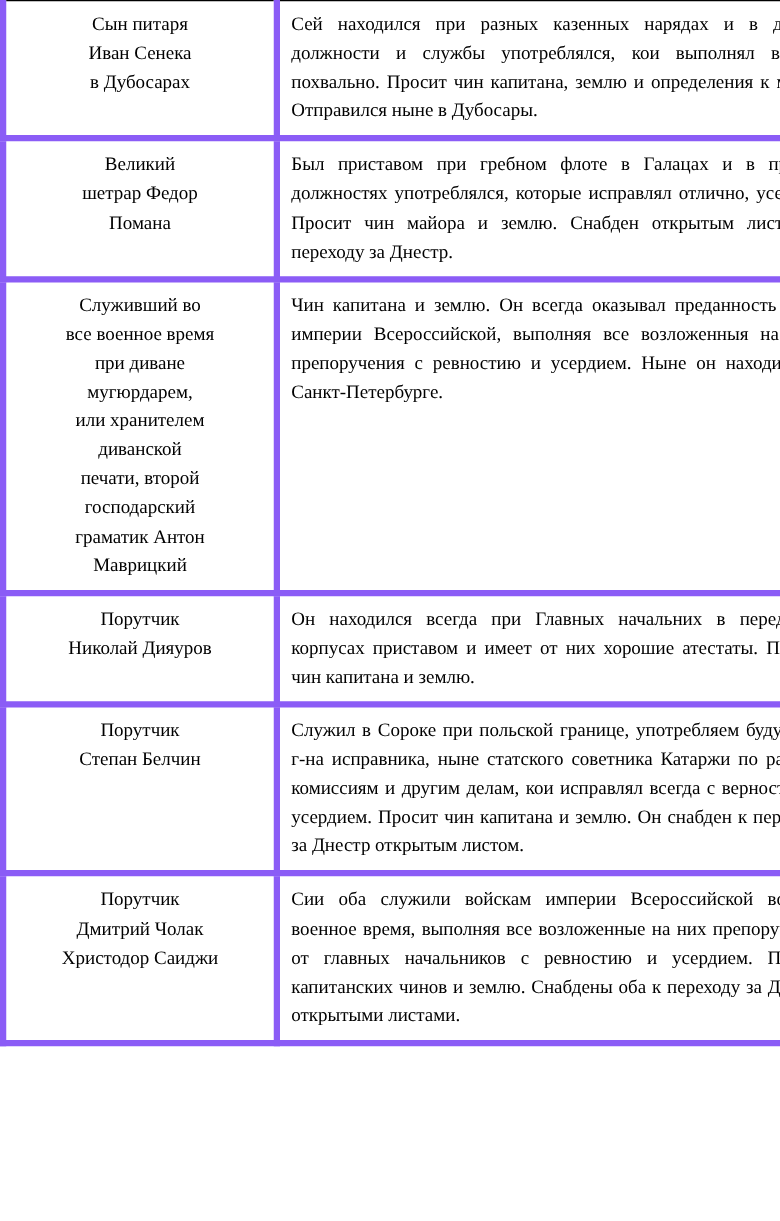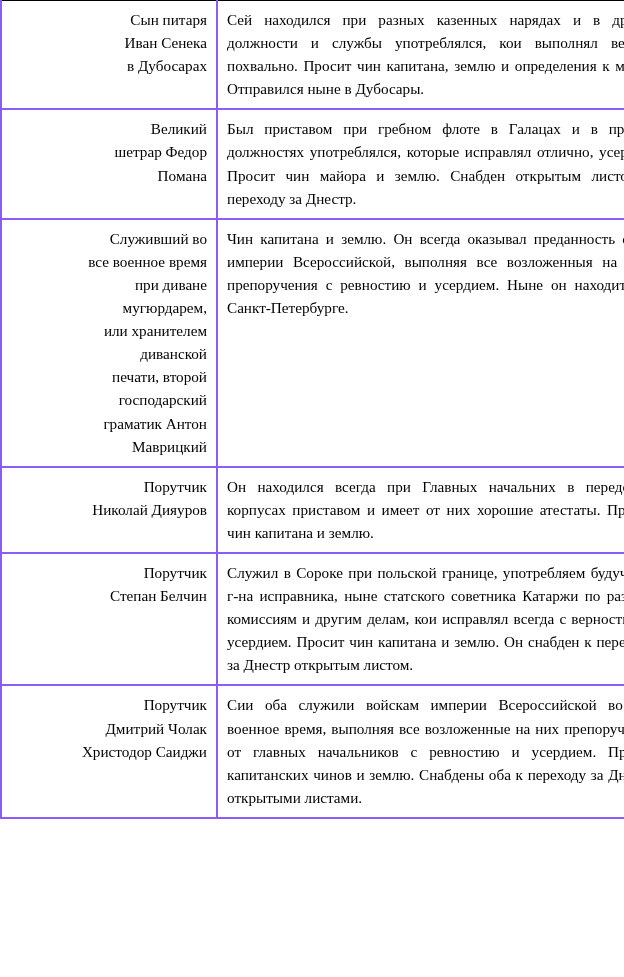--- a/index.html
+++ b/index.html
@@ -19,29 +19,29 @@
     box-sizing: border-box;
     position: relative;
     overflow: hidden;
   }
   table.doc-table {
     border-collapse: collapse;
     width: 624px;
     table-layout: fixed;
   }
   table.doc-table td {
-    border: 2px solid #8b5cf6;
+    border: 5px solid #8b5cf6;
     vertical-align: top;
     padding: 7px 9px 8px 9px;
     font-size: 15.2px;
     line-height: 1.52;
   }
   td.col-name {
     width: 196px;
-    text-align: right;
+    text-align: center;
   }
   td.col-desc {
     width: 428px;
     text-align: justify;
     text-justify: inter-word;
     hyphens: manual;
   }
   
   table.doc-table tr:first-child td {
     border-top: 1px solid #000000;

